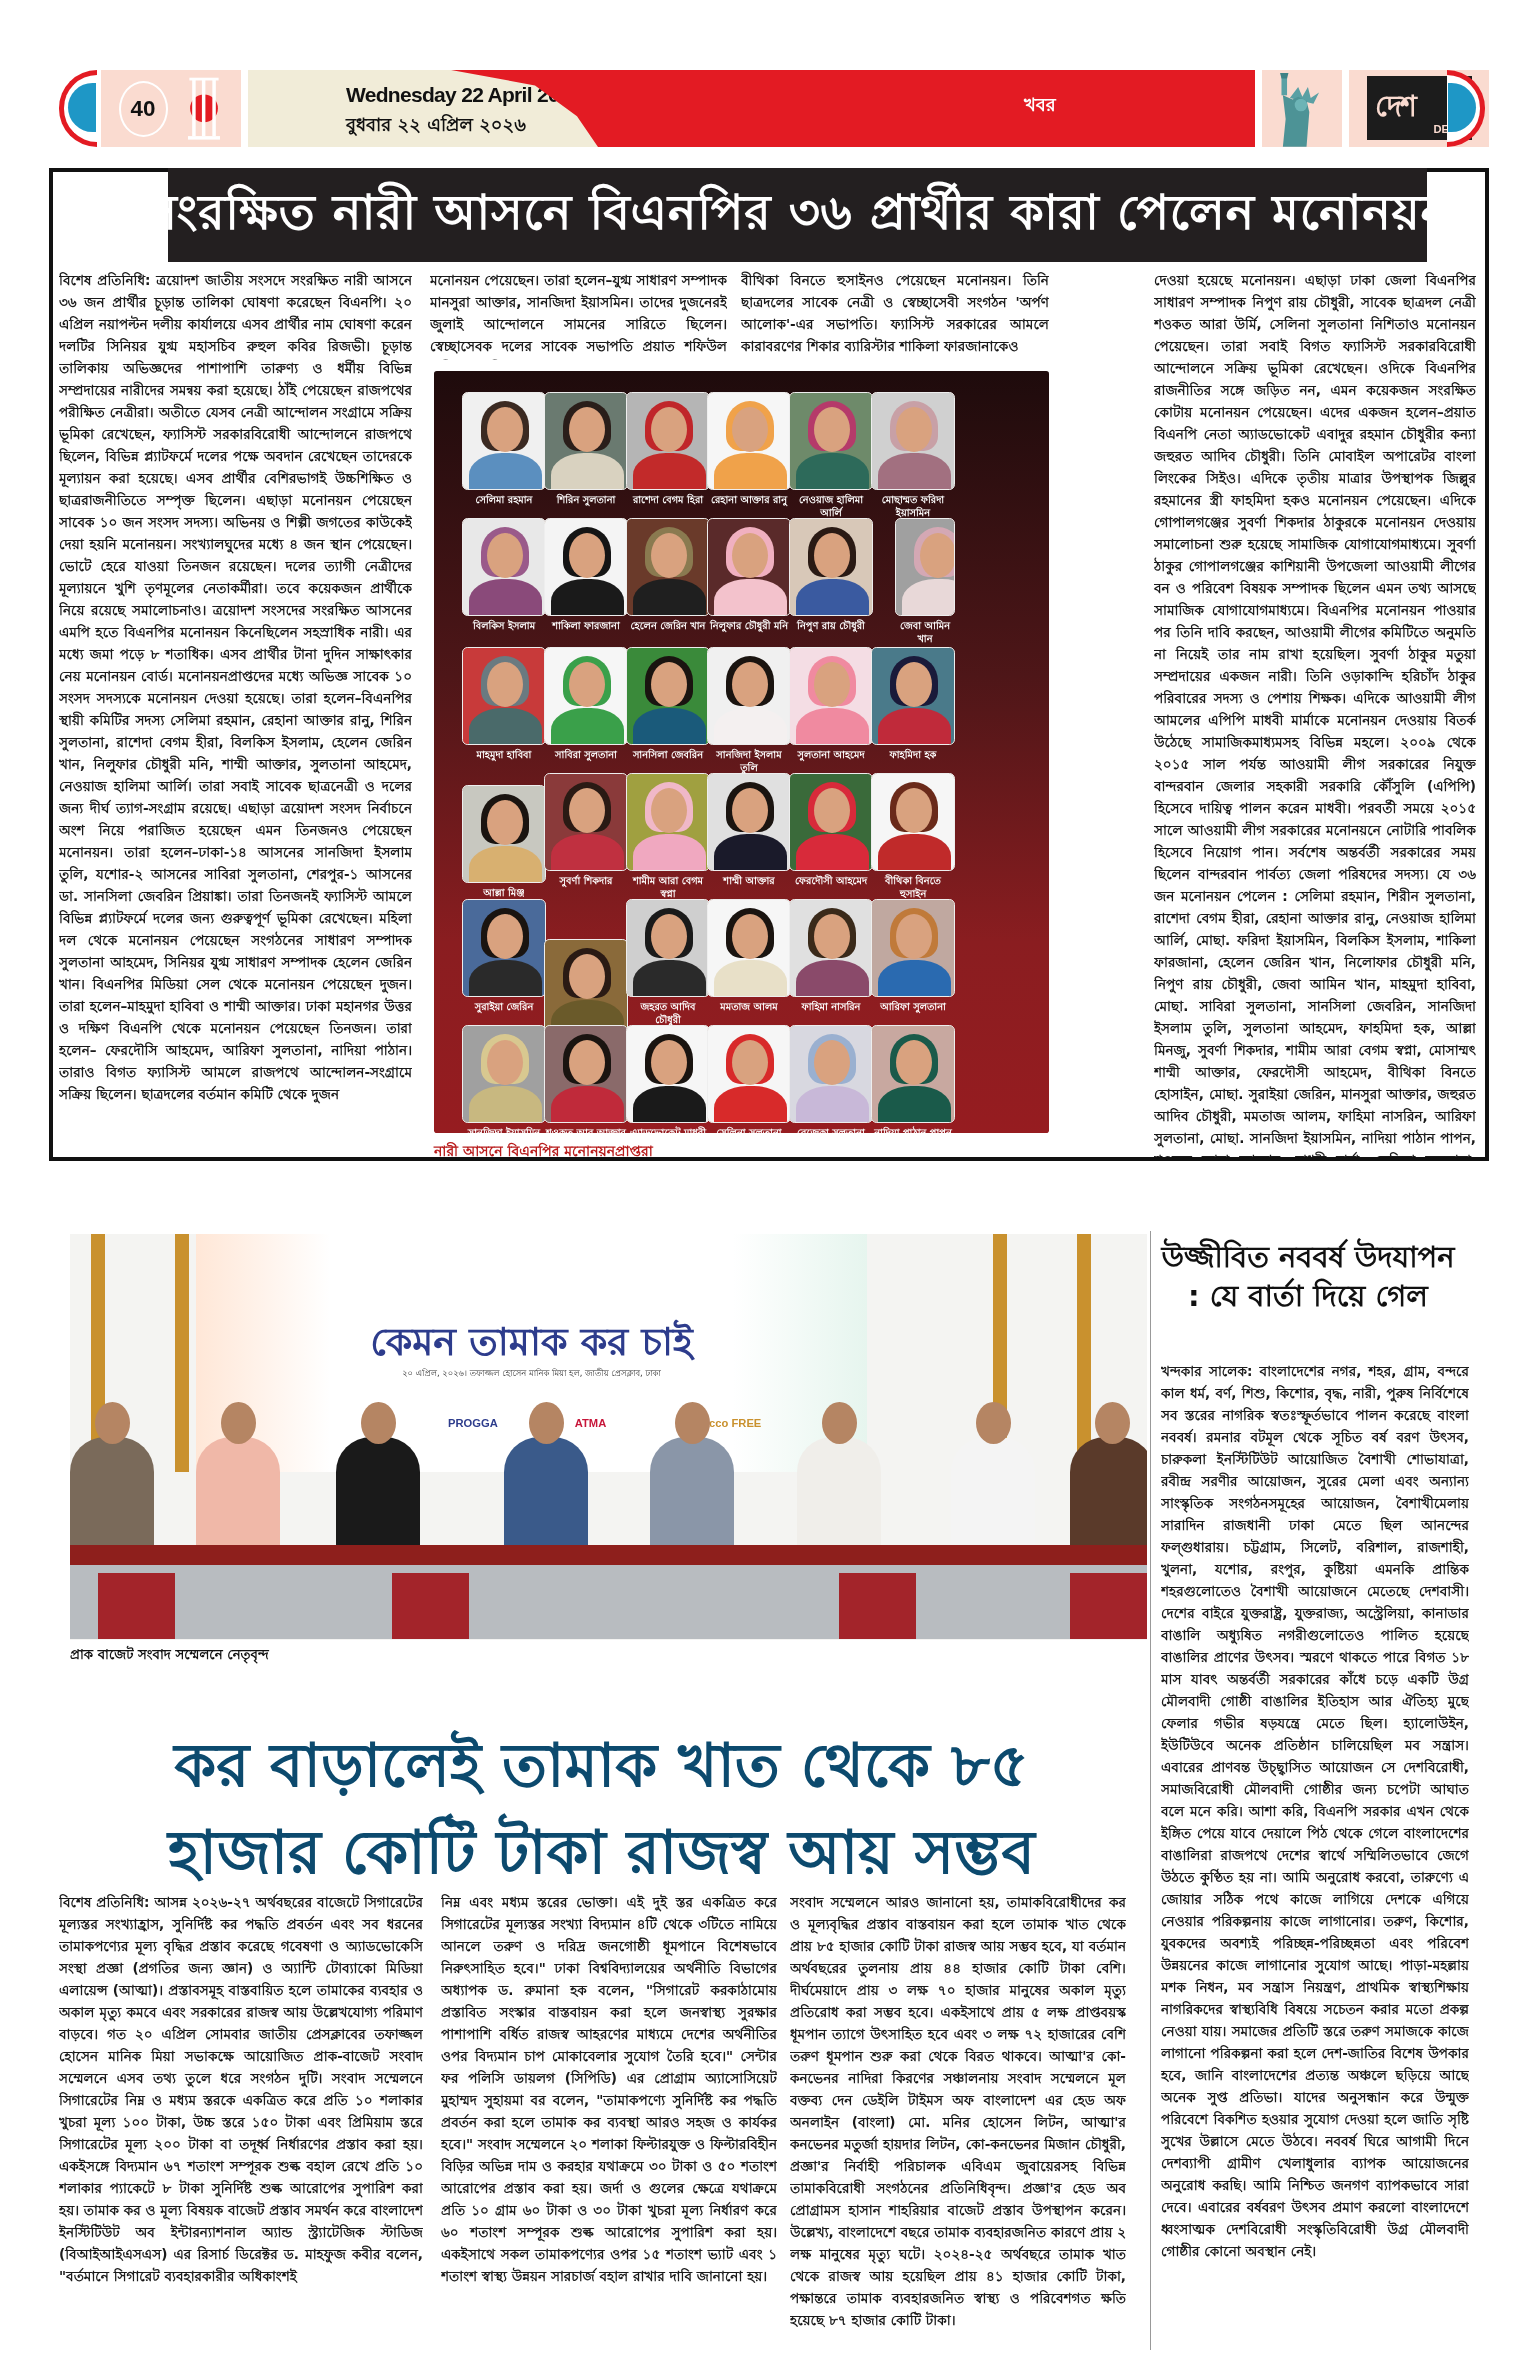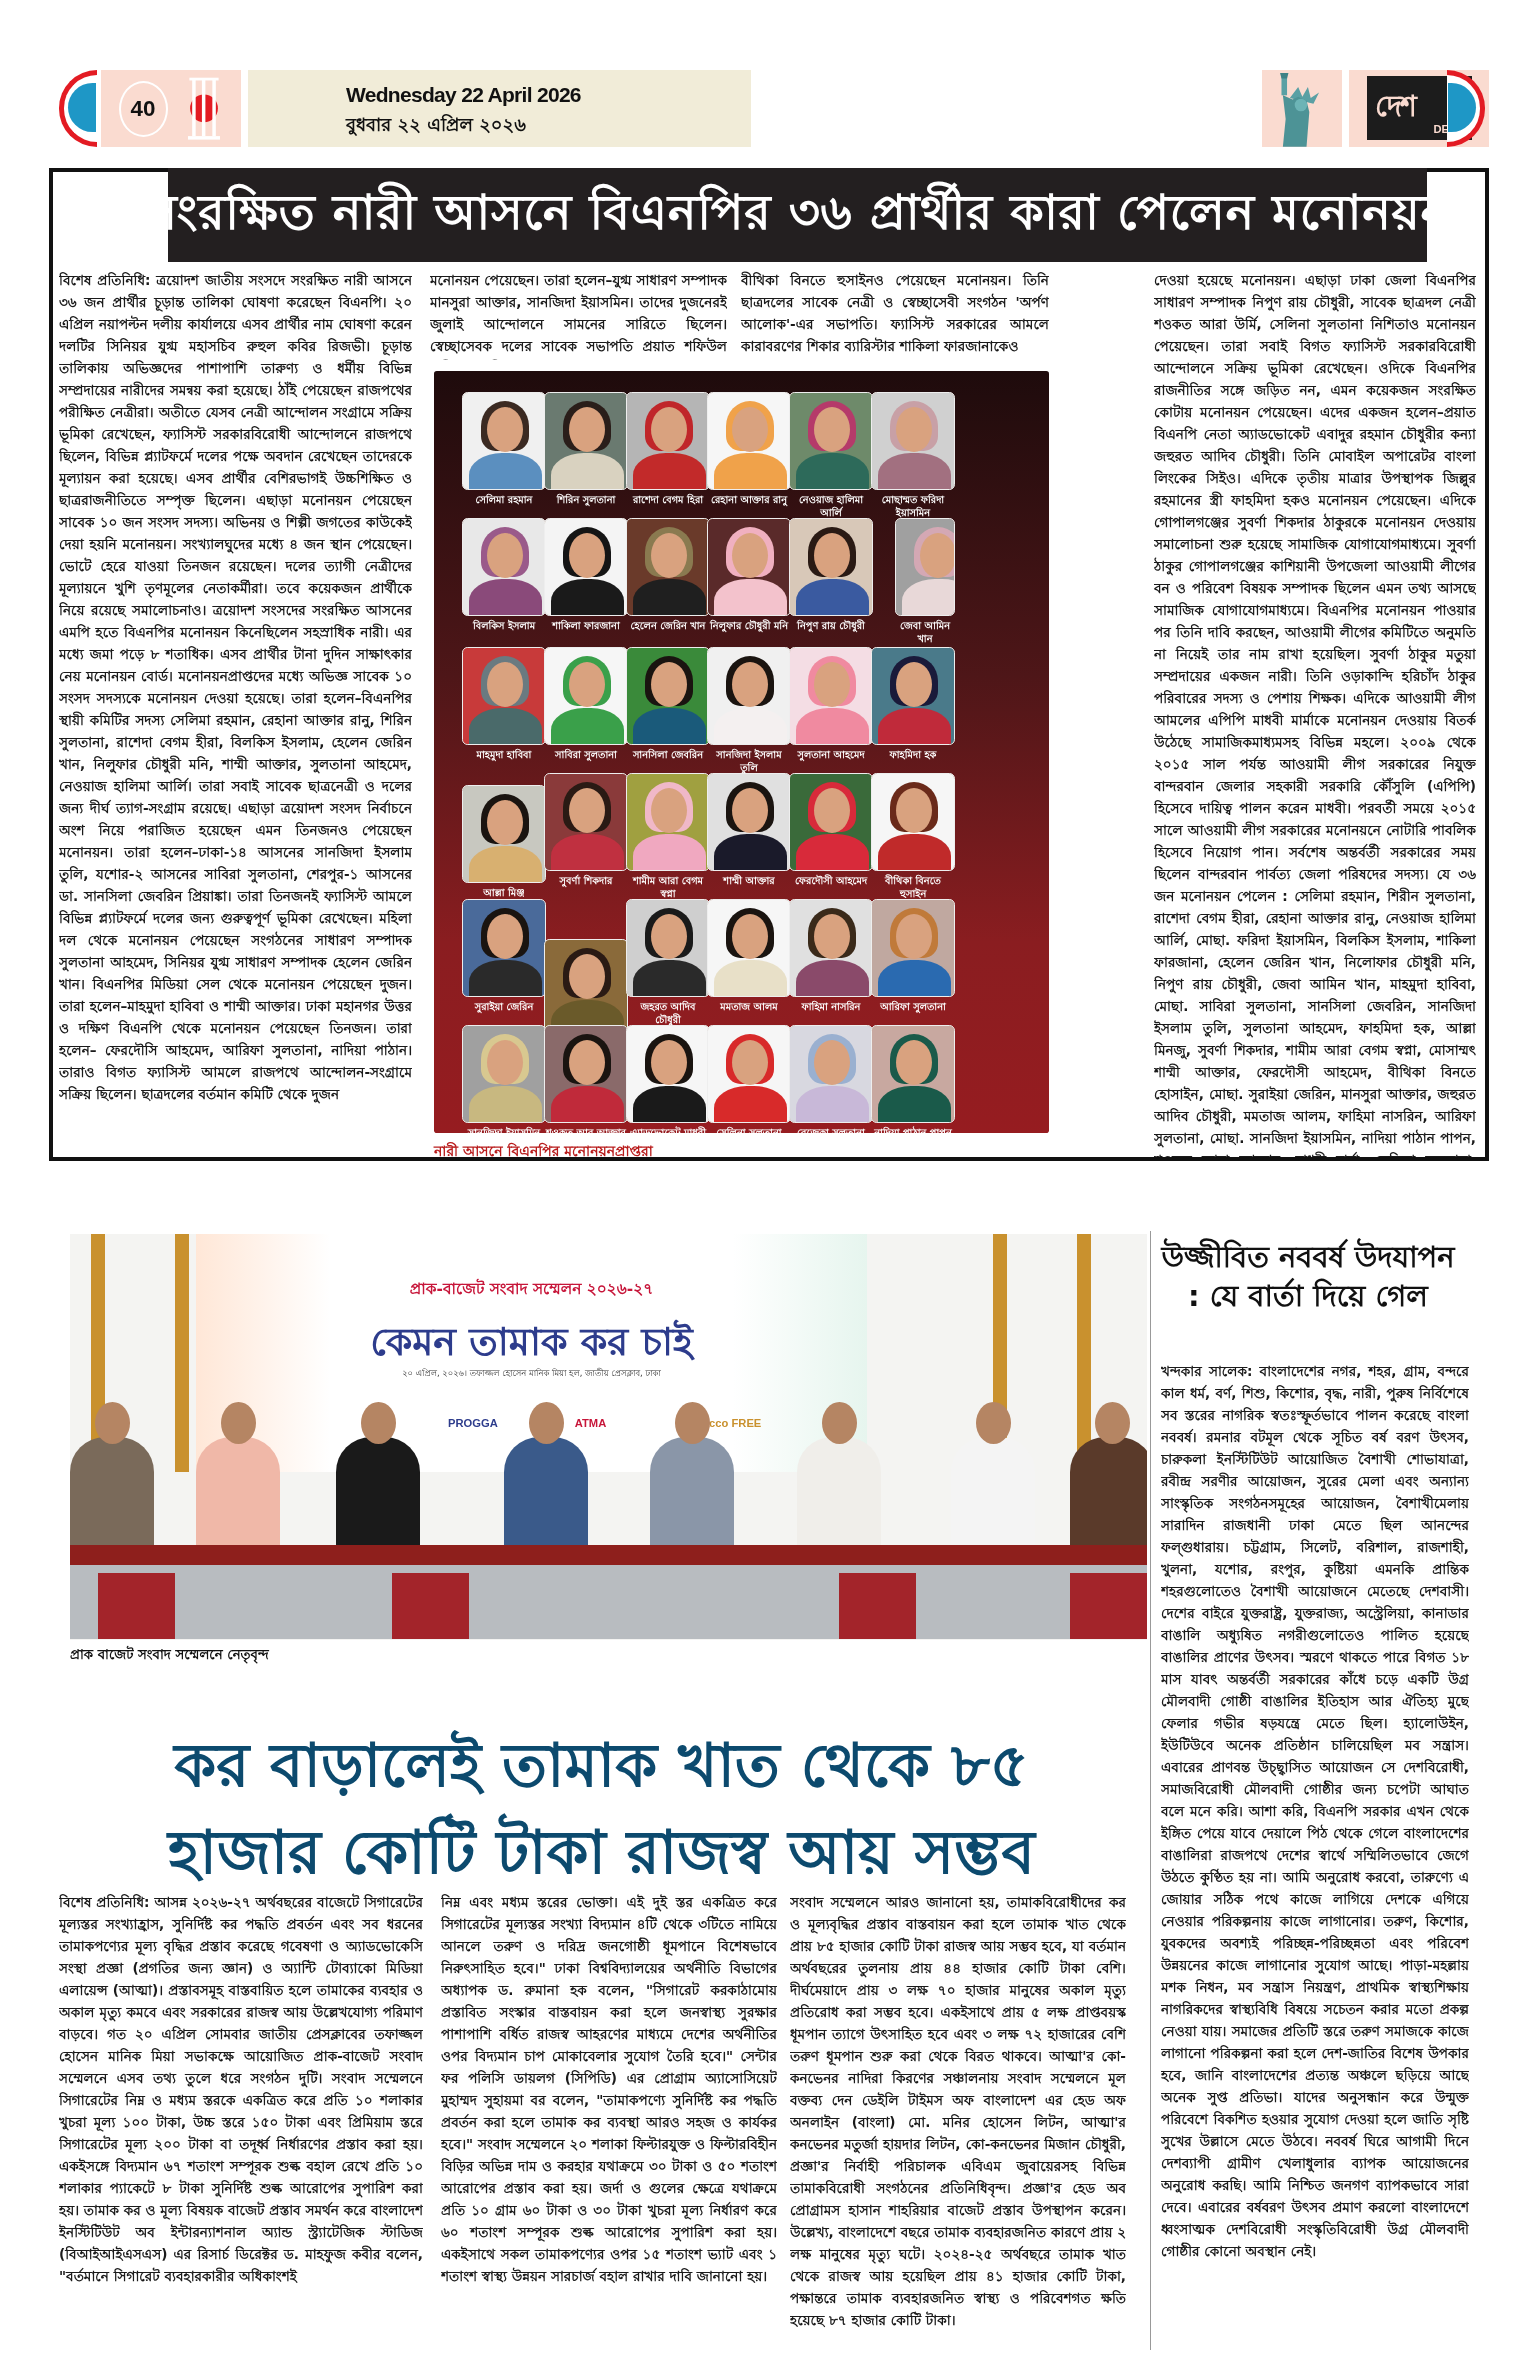--- a/index.html
+++ b/index.html
@@ -75,20 +75,23 @@
       <rect x="20" y="4" width="5" height="82" fill="#fff"></rect>
       <rect x="35" y="4" width="5" height="82" fill="#fff"></rect>
       <rect x="2" y="2" width="42" height="4" fill="#fff"></rect>
       <rect x="0" y="86" width="46" height="5" fill="#fff"></rect>
     </svg>
   </div>
   <div id="date-box" class="abs">
     <div id="date-en">Wednesday 22 April 2026</div>
     <div id="date-bn">বুধবার ২২ এপ্রিল ২০২৬</div>
   </div>
+  <div id="red-band" class="abs">
+    <div id="section">খবর</div>
+  </div>
   <div id="statue-box" class="abs">
     <svg viewBox="0 0 115 110" width="80" height="77">
       <rect x="28" y="6" width="8" height="30" fill="#5aa0a4"></rect>
       <path d="M26 4 L38 4 L36 12 L28 12 Z" fill="#3f8286"></path>
       <path d="M40 40 l12 -16 l6 14 l8 -14 l4 16 l12 -8 l-8 16 z" fill="#5aa0a4"></path>
       <path d="M30 36 L44 42 L52 38 L64 44 L68 60 L64 110 L30 110 L34 70 Z" fill="#4d9396"></path>
       <circle cx="56" cy="50" r="9" fill="#6cb4b6"></circle>
     </svg>
   </div>
   <div id="logo-box" class="abs">
@@ -446,21 +449,20 @@
     </div>
   </div>
 <div id="grid-cap" class="abs">নারী আসনে বিএনপির মনোনয়নপ্রাপ্তরা</div>
 
 <div id="photo2" class="abs">
   <div class="frame-post" style="left:21px"></div>
   <div class="frame-post" style="left:105px"></div>
   <div class="frame-post" style="left:923px"></div>
   <div class="frame-post" style="left:1007px"></div>
   <div id="banner">
-    <div id="banner-top">প্রাক-বাজেট সংবাদ সম্মেলন ২০২৬-২৭</div>
     <div id="banner-main">কেমন তামাক কর চাই</div>
     <div id="banner-sub">২০ এপ্রিল, ২০২৬। তফাজ্জল হোসেন মানিক মিয়া হল, জাতীয় প্রেসক্লাব, ঢাকা</div>
     <div id="logos">
       <span style="color:#2d3c8c">PROGGA</span>
       <span style="color:#c7163a">ATMA</span>
       <span style="color:#c9912e">Tobacco FREE</span>
     </div>
   </div>
   <div id="panel">
     <div class="person" style="left:0;background:#7a6a5a">

